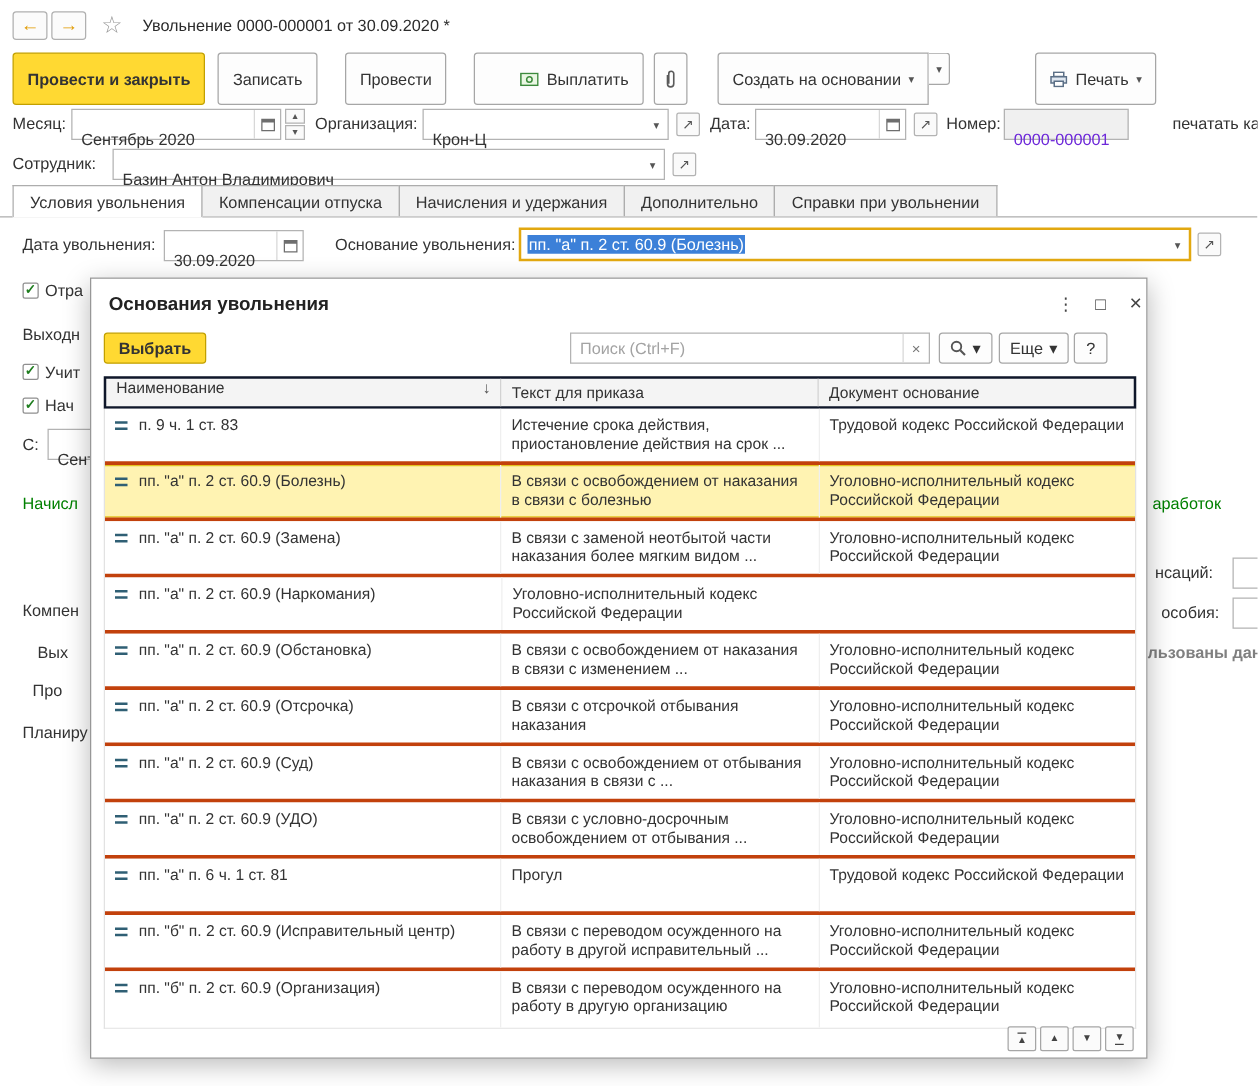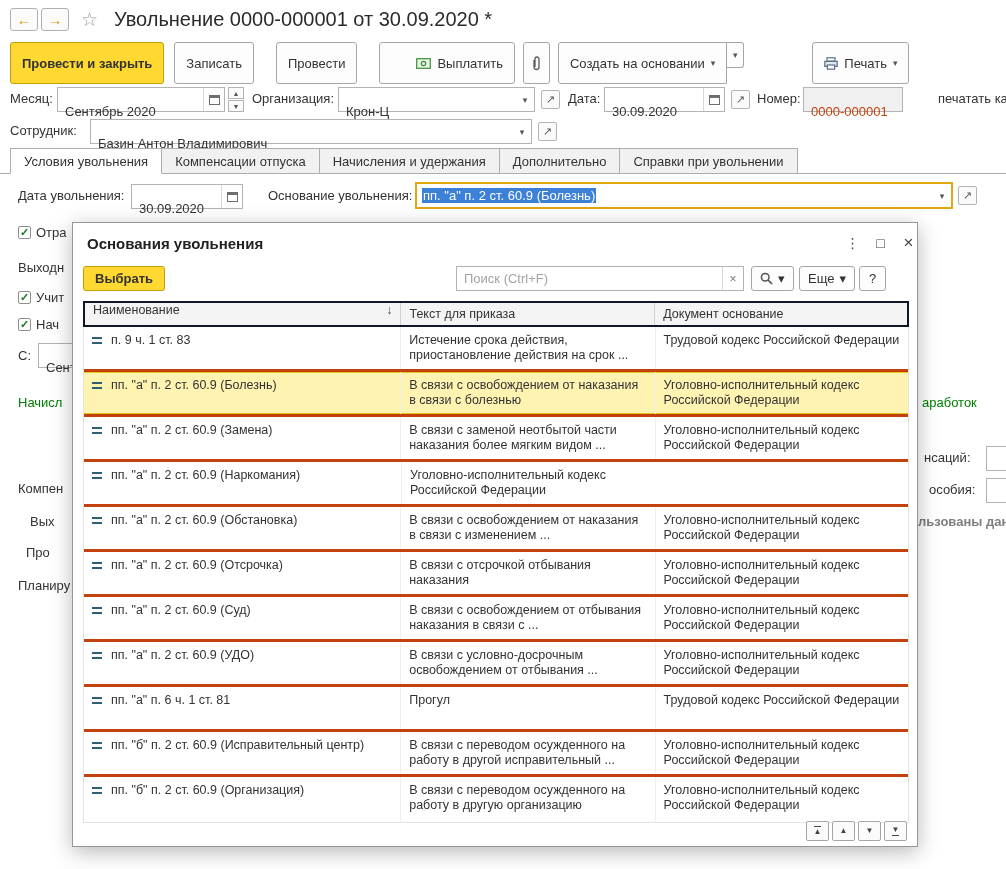--- a/index.html
+++ b/index.html
@@ -25,34 +25,34 @@
   }
   .split-main { border-radius:3px 0 0 3px; }
 
   
   .navarrow {
     width:28px; height:23px; display:inline-flex; align-items:center; justify-content:center;
     border:1px solid #b0b0b0; border-radius:3px; background:#fbfbfb;
     color:#e09a00; font-weight:bold; font-size:15px;
   }
   .star { color:#9a9a9a; font-size:19px; }
-  .page-title { font-size:20px; color:#2b2b2b; }
+  .page-title { font-size:13px; color:#2b2b2b; }
 
   
   .field {
     display:inline-flex; align-items:center; height:25px; background:#fff;
     border:1px solid #b3b3b3;
   }
   .field .val { padding:0 7px; flex:1; white-space:nowrap; overflow:hidden;margin-top:24px; }
   .field .seg {
     width:21px; height:100%; display:flex; align-items:center; justify-content:center;
     border-left:1px solid #d8d8d8;
   }
   .field .dd { width:18px; height:100%; display:flex; align-items:center; justify-content:center; font-size:9px; color:#555; }
-  .field.readonly { background:#f0f0f0; color:#c2410c; }
+  .field.readonly { background:#f0f0f0; color:#6d28d9; }
   .cal-glyph { width:11px; height:10px; border:1px solid #6e6e6e; border-top:3px solid #6e6e6e; }
   .label { white-space:nowrap; }
   .openbtn {
     width:19px; height:19px; border:1px solid #b3b3b3; border-radius:2px; background:#fafafa;
     display:inline-flex; align-items:center; justify-content:center; font-size:11px; color:#555;
   }
   .spin { display:inline-flex; flex-direction:column; gap:1px; }
   .spin .sbtn {
     width:16px; height:12px; display:flex; align-items:center; justify-content:center;
     border:1px solid #b3b3b3; background:#fafafa; font-size:7px; color:#555;
@@ -172,21 +172,21 @@
         <rect x="0.7" y="0.7" width="13.6" height="9.6" fill="#eaf7e3" stroke="#3c8a3c" stroke-width="1.2"></rect>
         <circle cx="7.5" cy="5.5" r="2.2" fill="none" stroke="#3c8a3c" stroke-width="1.2"></circle>
       </svg>
     <span>Выплатить</span>
   </button>
   <button class="btn" style="margin-left:8px; padding:0 7px;">
     <svg width="11" height="15" viewBox="0 0 11 15">
         <path class="paper" d="M3,4 v7 a2.5,2.5 0 0 0 5,0 V3 a2,2 0 0 0 -4,0 v8"></path>
       </svg>
   </button>
-  <span style="margin-left:8px; display:inline-flex;">
+  <span style="margin-left:24px; display:inline-flex;">
     <button class="btn split-main">
       <span>Создать на основании</span>
       <span class="dd-glyph">▾</span>
     </button>
     <span class="split-seg">
         <span>▾</span>
       </span>
   </span>
   <button class="btn" style="margin-left:68px;">
     <svg width="14" height="13" viewBox="0 0 14 13">

